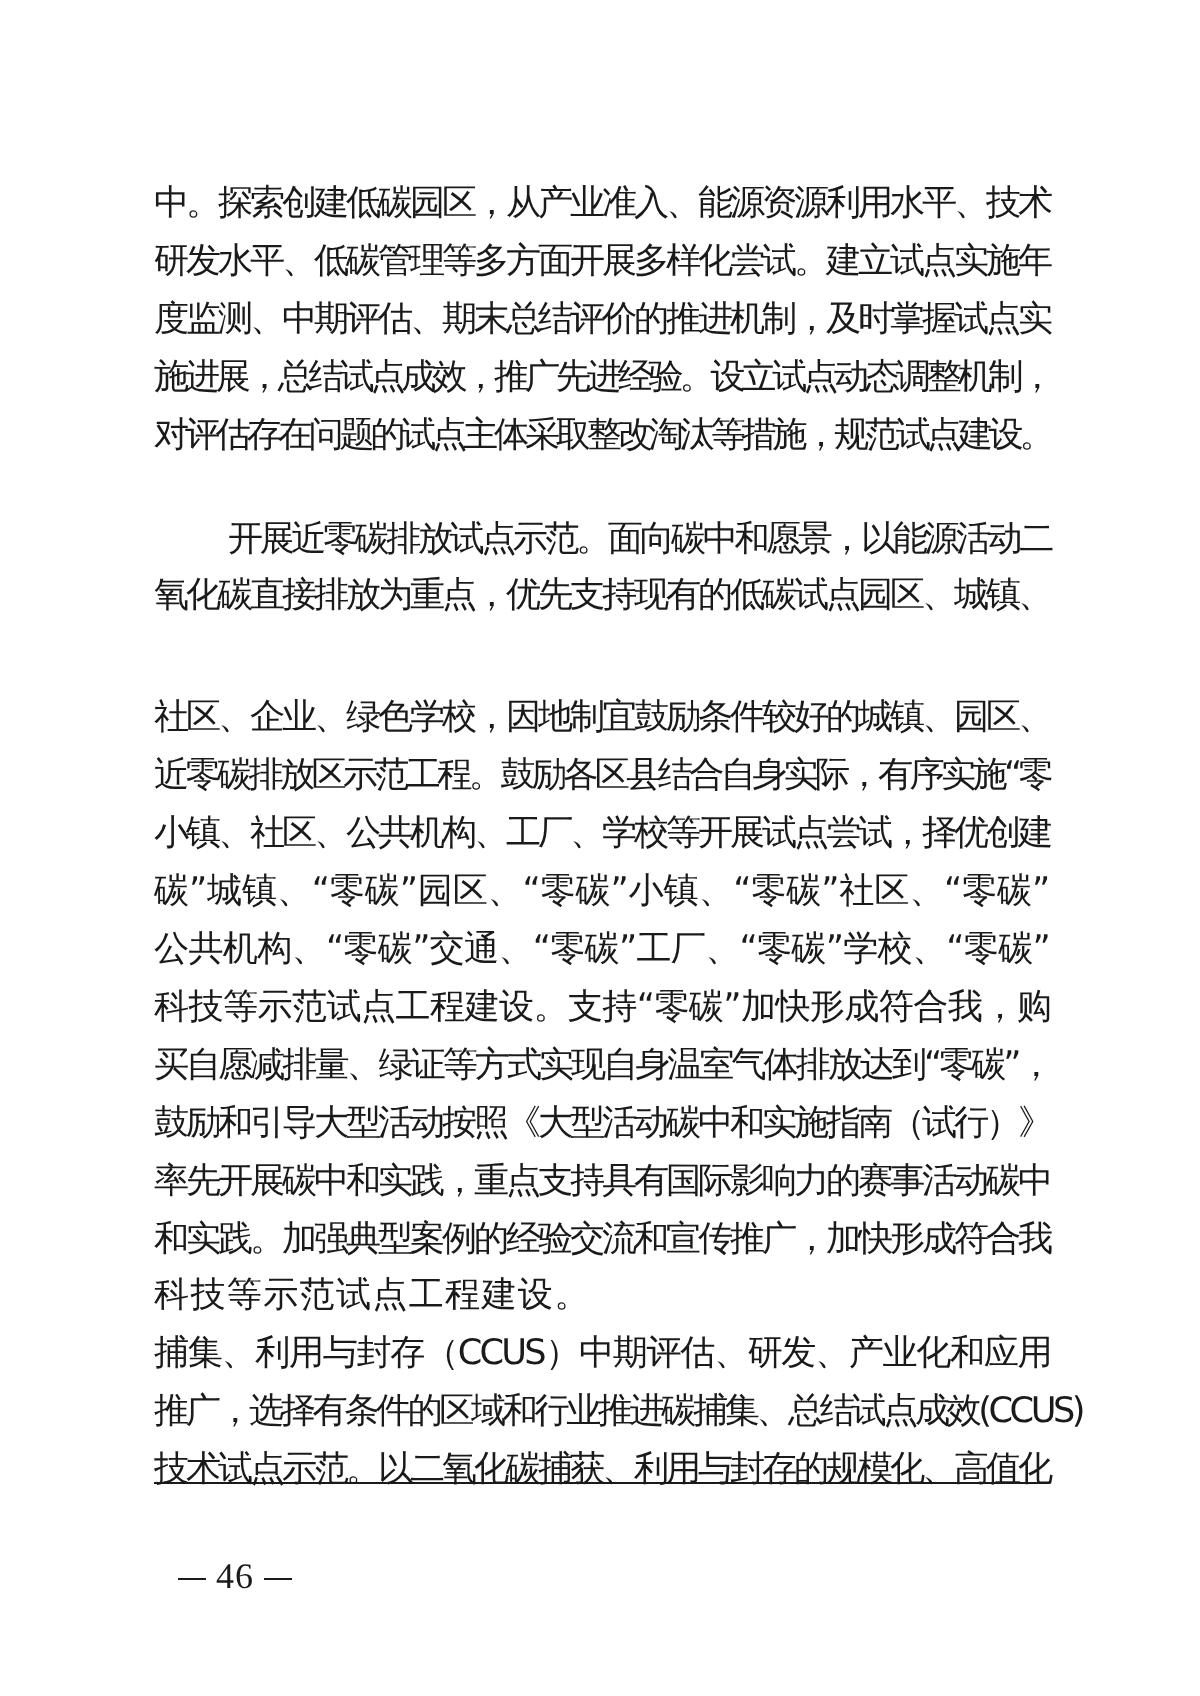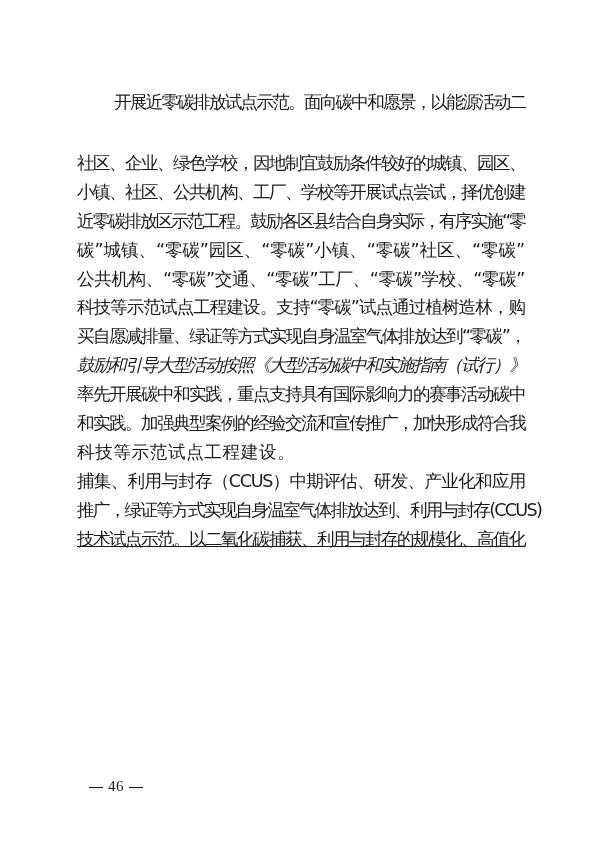--- a/index.html
+++ b/index.html
@@ -37,53 +37,61 @@
       text-align: justify;
     }
     .line.last {
       text-align-last: left;
     }
     .page-number {
       position: absolute;
       left: 84px;
       top: 778px;
       font-family: "Liberation Serif", "DejaVu Serif", serif;
-      font-size: 15px;
+      font-size: 18px;
       color: #1a1a1a;
       letter-spacing: 0.5px;
     }
     .dash {
       display: inline-block;
       width: 14px;
       height: 1.2px;
       background: #1a1a1a;
       vertical-align: middle;
       margin: 0 5px;
     }
   </style>
 </head>
 <body>
 
 <div class="page-body">
   <p class="para">
-    <span class="line" style="padding-left: 37px; display: block; letter-spacing: -1.76923px;">开展近零碳排放试点示范。面向碳中和愿景，以能源活动二</span>
+    <span class="line" style="display: block; letter-spacing: -1.60714px;">中。探索创建低碳园区，从产业准入、能源资源利用水平、技术</span>
+    <span class="line" style="display: block; letter-spacing: -1.60714px;">研发水平、低碳管理等多方面开展多样化尝试。建立试点实施年</span>
+    <span class="line" style="display: block; letter-spacing: -1.60714px;">度监测、中期评估、期末总结评价的推进机制，及时掌握试点实</span>
+    <span class="line" style="display: block; letter-spacing: -2.13793px;">施进展，总结试点成效，推广先进经验。设立试点动态调整机制，</span>
+    <span class="line" style="display: block; letter-spacing: -2.13793px;">对评估存在问题的试点主体采取整改淘汰等措施，规范试点建设。</span>
+  </p>
+  <p class="para">
+    <span class="line" style="padding-left: 37px; display: block; letter-spacing: -1.76923px; margin-top: 23px;">开展近零碳排放试点示范。面向碳中和愿景，以能源活动二</span>
+    <span class="line" style="display: block; letter-spacing: -1.60714px;">氧化碳直接排放为重点，优先支持现有的低碳试点园区、城镇、</span>
     <span class="line" style="display: block; letter-spacing: -1.60714px; margin-top: 32px;">社区、企业、绿色学校，因地制宜鼓励条件较好的城镇、园区、</span>
+    <span class="line" style="display: block; letter-spacing: -1.86207px;">近零碳排放区示范工程。鼓励各区县结合自身实际，有序实施“零</span>
     <span class="line" style="display: block; letter-spacing: -1.60714px;">小镇、社区、公共机构、工厂、学校等开展试点尝试，择优创建</span>
-    <span class="line" style="display: block; letter-spacing: -1.86207px;">近零碳排放区示范工程。鼓励各区县结合自身实际，有序实施“零</span>
     <span class="line" style="display: block; letter-spacing: -0.133333px;">碳”城镇、“零碳”园区、“零碳”小镇、“零碳”社区、“零碳”</span>
     <span class="line" style="display: block; letter-spacing: -0.4px;">公共机构、“零碳”交通、“零碳”工厂、“零碳”学校、“零碳”</span>
-    <span class="line" style="display: block; letter-spacing: -1px;">科技等示范试点工程建设。支持“零碳”试点通过植树造林，购</span>
+    <span class="line" style="display: block; letter-spacing: -1px;">科技等示范试点工程建设。支持“零碳”加快形成符合我，购</span>
     <span class="line" style="display: block; letter-spacing: -1.55172px;">买自愿减排量、绿证等方式实现自身温室气体排放达到“零碳”，</span>
-    <span class="line" style="display: block; letter-spacing: -1.60714px; font-style: italic;">鼓励和引导大型活动按照《大型活动碳中和实施指南（试行）》</span>
+    <span class="line" style="display: block; letter-spacing: -1.60714px;">鼓励和引导大型活动按照《大型活动碳中和实施指南（试行）》</span>
     <span class="line" style="display: block; letter-spacing: -1.60714px;">率先开展碳中和实践，重点支持具有国际影响力的赛事活动碳中</span>
     <span class="line" style="display: block; letter-spacing: -1.60714px;">和实践。加强典型案例的经验交流和宣传推广，加快形成符合我</span>
     <span class="line last">科技等示范试点工程建设。</span>
   </p>
   <p class="para">
     <span class="line" style="display: block; letter-spacing: -1.37931px;">捕集、利用与封存（CCUS）中期评估、研发、产业化和应用</span>
-    <span class="line" style="display: block; letter-spacing: -1.74194px;">推广，绿证等方式实现自身温室气体排放达到、利用与封存(CCUS)</span>
+    <span class="line" style="display: block; letter-spacing: -1.74194px;">推广，选择有条件的区域和行业推进碳捕集、总结试点成效(CCUS)</span>
     <span class="line" style="display: block; letter-spacing: -1.60714px; text-decoration: underline;">技术试点示范。以二氧化碳捕获、利用与封存的规模化、高值化</span>
   </p>
 </div>
 
 <div class="page-number">
   <span class="dash"></span><span>46</span><span class="dash"></span>
 </div>
 
 </body></html>

